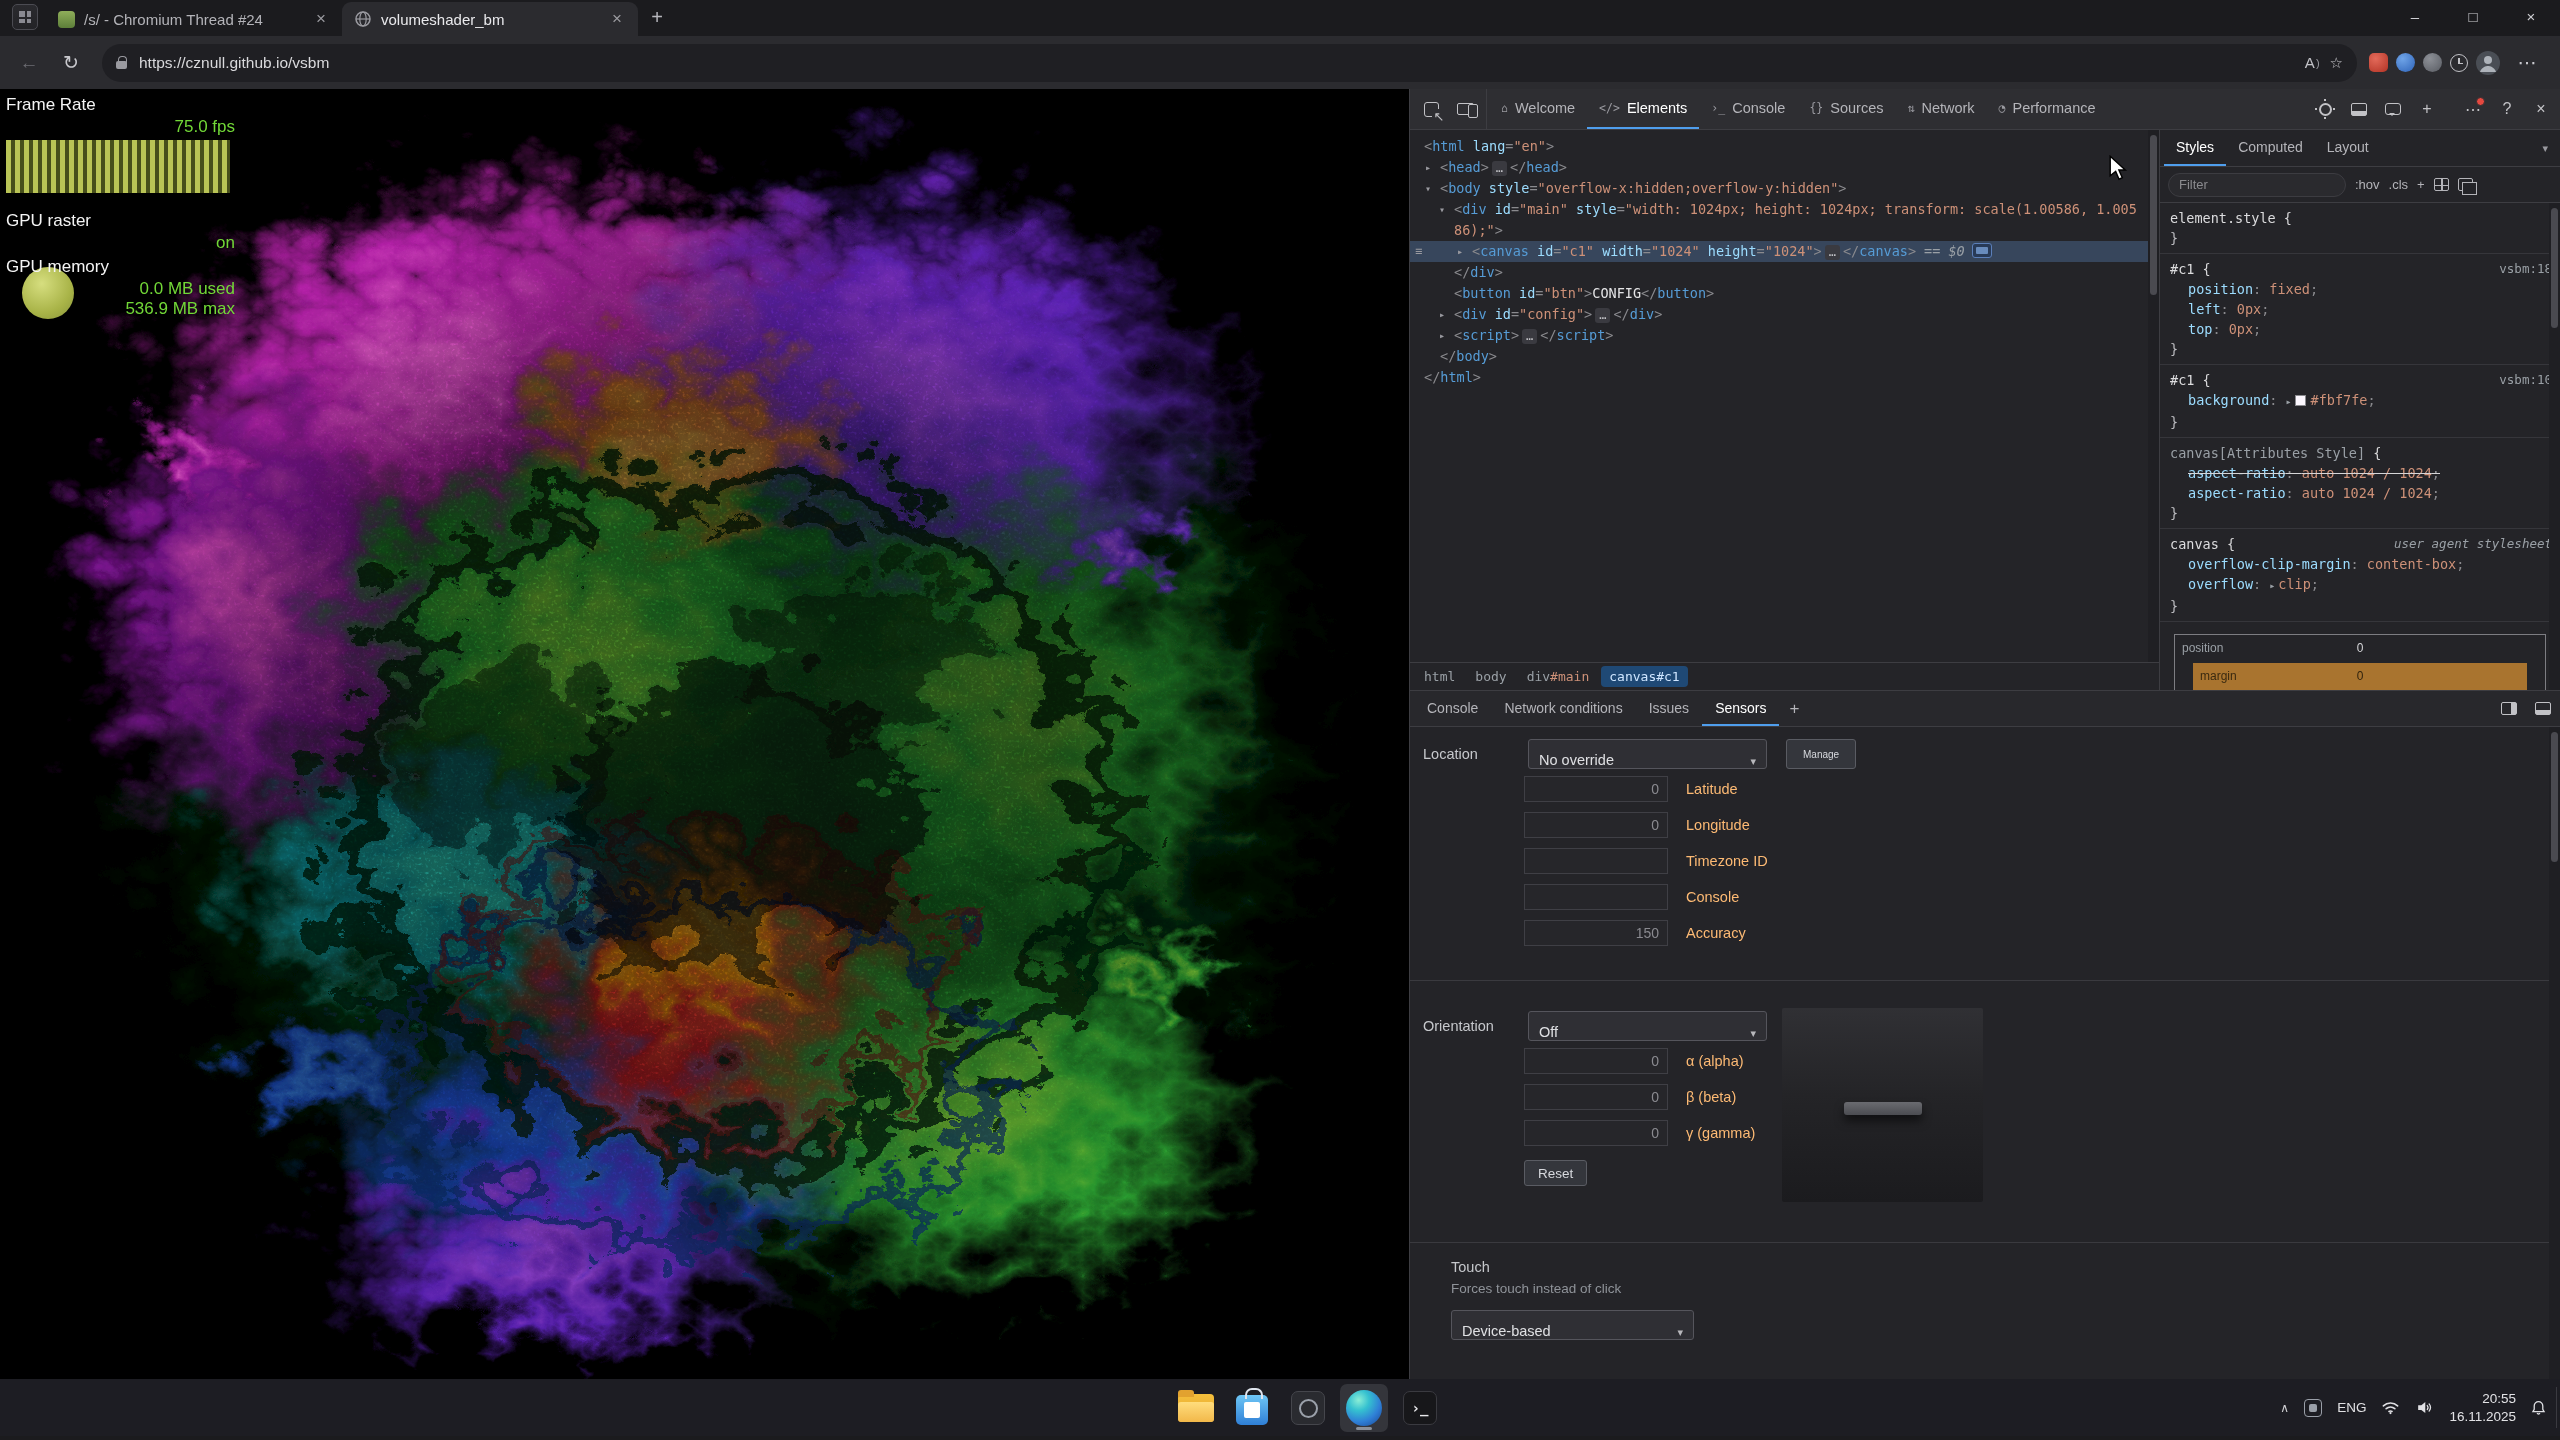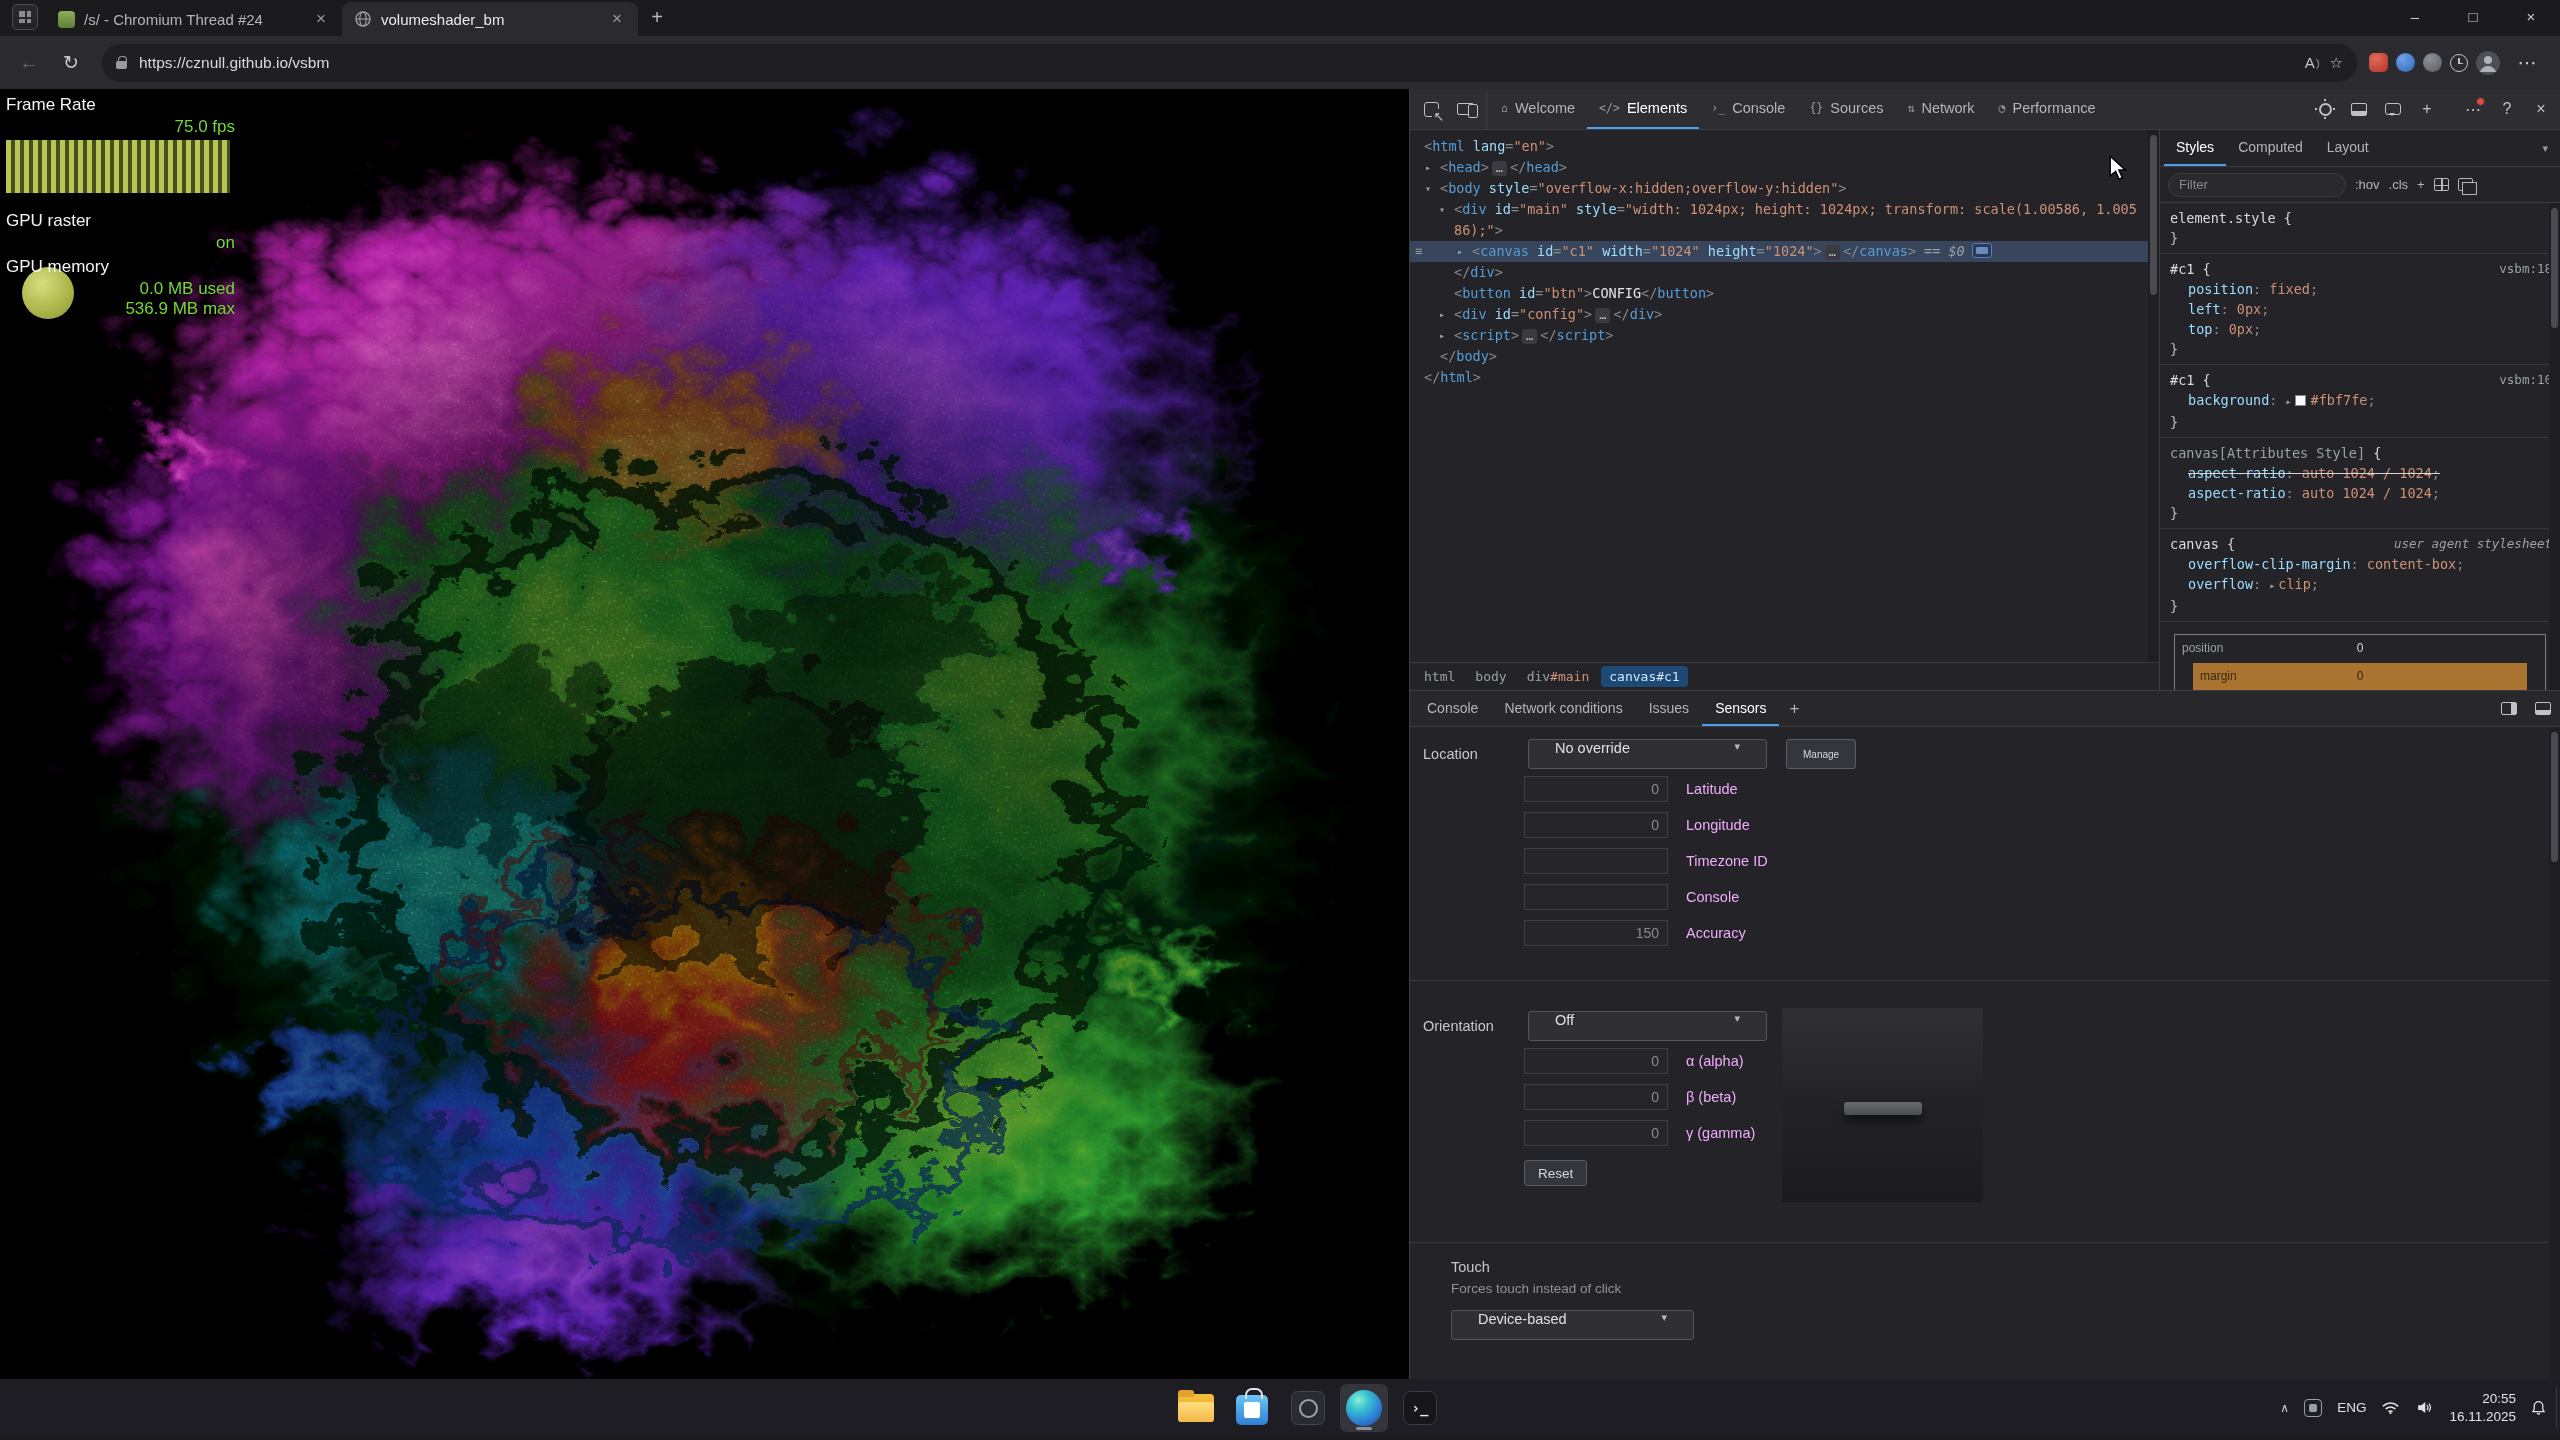--- a/index.html
+++ b/index.html
@@ -150,28 +150,28 @@
 
 .drawer{flex:1;display:flex;flex-direction:column;border-top:1px solid #3d3d42;background:#242428;min-height:0}
 .drawer-tabs{height:36px;flex:0 0 36px;display:flex;align-items:stretch;border-bottom:1px solid #3d3d42;padding-left:4px;background:#28282c}
 .dr-tab{display:flex;align-items:center;padding:0 13px;color:#b4b4b9;border-bottom:2px solid transparent;font-size:14px}
 .dr-tab.active{color:#fff;border-bottom-color:#4f9eed}
 .dr-plus{display:flex;align-items:center;padding:0 10px;color:#b4b4b9;font-size:17px}
 .sensors{position:relative;flex:1;overflow:hidden;padding:12px 0 0 13px;font-size:14.5px}
 .row{display:flex;align-items:center;margin-bottom:7px;height:30px}
 .s-label{width:105px;color:#c6c8cc}
 .s-select{width:239px;height:30px;background:#2f2f34;border:1px solid #55555c;border-radius:3px;display:flex;
-  align-items:flex-start;padding:0 26px;color:#dfe0e3}
+  align-items:flex-end;padding:0 10px;color:#dfe0e3}
 .sel-arrow{margin-left:auto;color:#b8b8bc;font-size:11px}
 .s-btn{height:30px;padding:0 16px;background:#34363c;border:1px solid #5a5c63;border-radius:3px;color:#d7d9de;
   font-size:10px;display:inline-flex;align-items:center;font-family:"Liberation Sans",sans-serif}
 .f-row{display:flex;align-items:center;margin:0 0 10px 101px;height:26px}
 .s-input{width:144px;height:26px;background:#26262a;border:1px solid #3f3f45;color:#8a8a90;
   display:flex;align-items:center;justify-content:flex-end;padding:0 8px;font-size:14px}
-.f-label{margin-left:18px;color:#f0abfc}
+.f-label{margin-left:18px;color:#fdba74}
 .divider{height:1px;background:#3a3a3f;margin:34px 0 30px -13px}
 .divider.d2{margin:56px 0 0 -13px}
 .reset{height:26px;padding:0 13px;margin:4px 0 0 101px;font-size:13.5px}
 .o-preview{position:absolute;left:372px;top:281px;width:201px;height:194px;border-radius:2px;
   background:linear-gradient(#303034,#242427 45%,#1b1b1e);overflow:hidden}
 .o-preview .dev{position:absolute;left:50%;top:52%;width:78px;height:13px;margin:-7px 0 0 -39px;border-radius:3px;
   background:linear-gradient(#6a6b70,#4b4c51);box-shadow:0 6px 10px rgba(0,0,0,.55)}
 .touch{margin-left:28px}
 .t-h{color:#c6c8cc;margin-top:16px}
 .t-d{color:#8f9399;font-size:13.5px;margin-top:6px}

